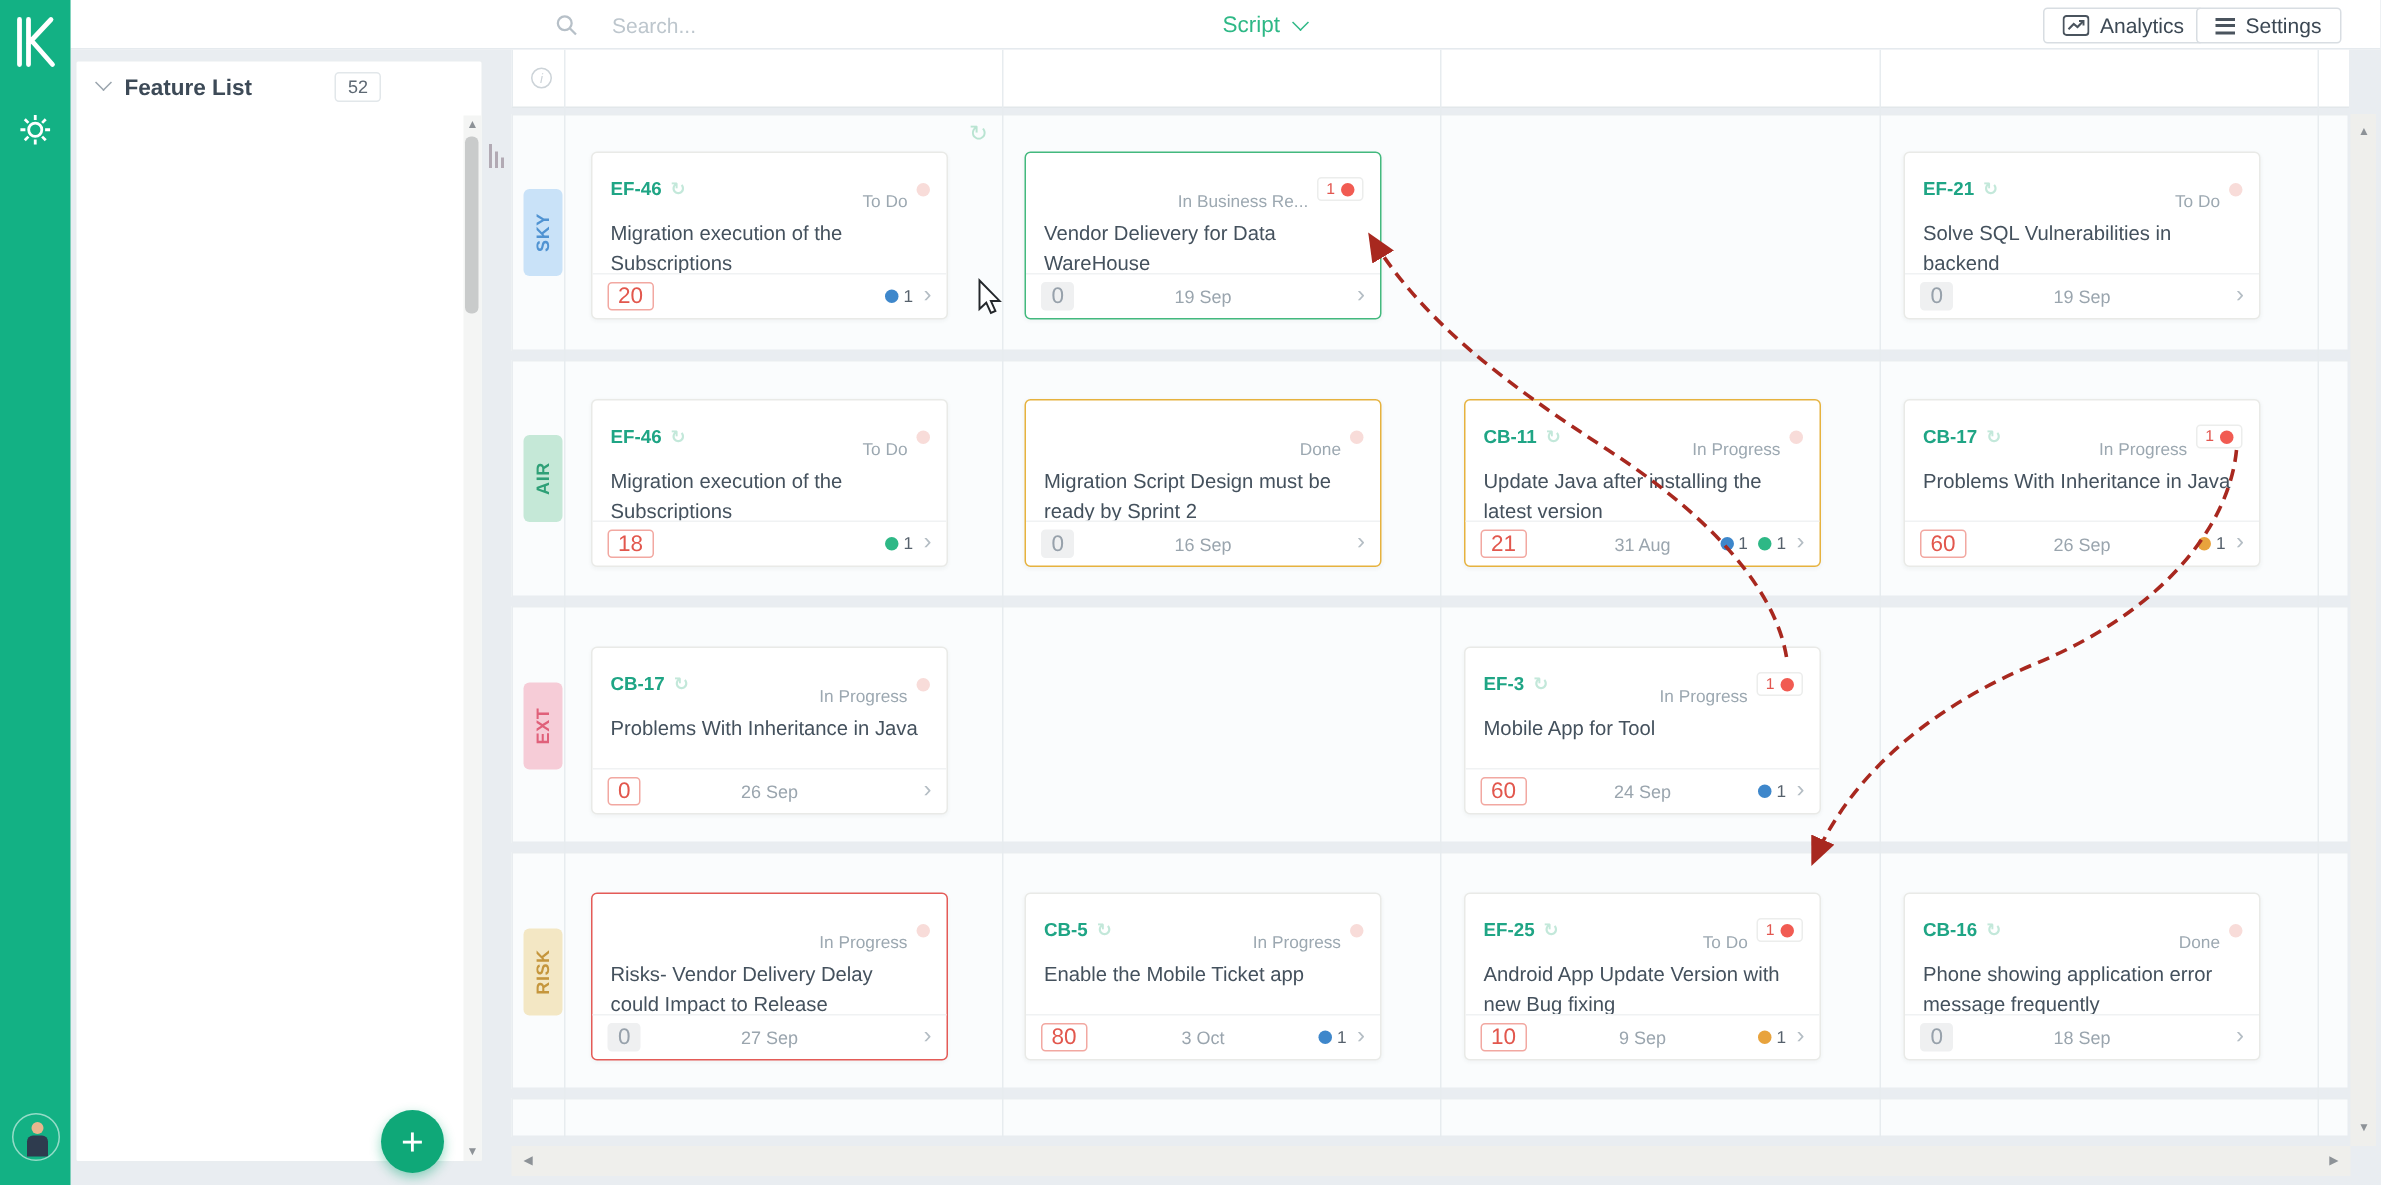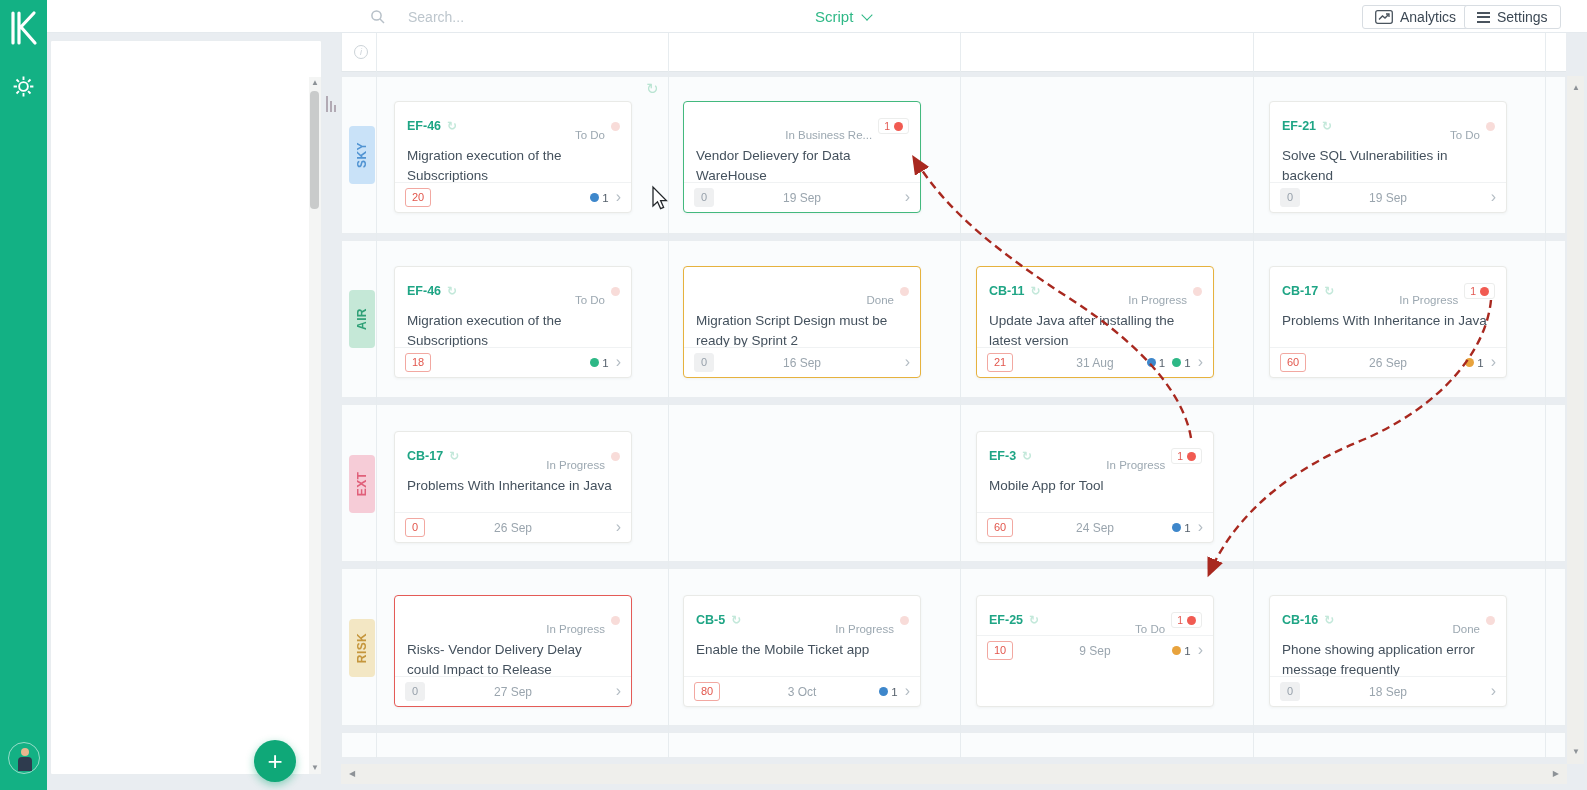--- a/index.html
+++ b/index.html
@@ -59,21 +59,21 @@
   .alert i { width:9px; height:9px; border-radius:50%; background:#f15b52; }
   .ctitle { padding:5px 14px 0 12px; font-size:13.5px; color:#44515d; line-height:1.45; flex:1 1 auto; overflow:hidden; }
   .tagsrow { display:flex; align-items:center; padding:0 12px 9px; }
   .spill { background:#434d5c; color:#fff; font-size:10px; font-weight:bold; padding:2px 9px; border-radius:9px; }
   .tags { margin-left:auto; display:flex; gap:6px; }
   .tag { font-size:11px; padding:2px 7px; border-radius:3px; }
   .tag-sky  { background:#d4e9f9; color:#5294d4; }
   .tag-air  { background:#cdeadd; color:#30a075; }
   .tag-risk { background:#f6e8c6; color:#c9963f; }
   .cfoot { position:relative; display:flex; align-items:center; gap:6px; border-top:1px solid #f0f2f3; padding:0 10px; height:30px; flex:none; }
-  .pts { font-size:11px; padding:0 6px; border-radius:3px; line-height:17px; z-index:1; }
+  .pts { font-size:15px; padding:0 6px; border-radius:3px; line-height:17px; z-index:1; }
   .pts.red  { color:#e2574d; border:1px solid #f2a8a1; background:#fff; }
   .pts.gray { color:#97a1ab; background:#eff0f1; border:1px solid #eff0f1; }
   .cdate { position:absolute; left:40px; right:40px; text-align:center; font-size:12px; color:#9aa5ae; }
   .fright { margin-left:auto; display:flex; align-items:center; gap:7px; z-index:1; }
   .ind { display:inline-flex; align-items:center; gap:3px; font-size:11.5px; color:#56616c; }
   .ind b { font-weight:normal; }
   .dt { width:9px; height:9px; border-radius:50%; }
   .dt-blue{background:#3e87cb} .dt-green{background:#2eb886} .dt-orange{background:#e8a33d}
   .chev { font-size:16px; color:#b4bdc4; line-height:1; margin-top:-2px; }
 
@@ -153,20 +153,25 @@
       <span class="bars">
           <i></i>
           <i></i>
           <i></i>
         </span>
       <span>Settings</span>
     </button>
   </div>
 
   <div class="panel">
+    <div class="panel-head">
+      <span class="chv"></span>
+      <span class="panel-title">Feature List</span>
+      <span class="count-badge">52</span>
+    </div>
     <div class="pscroll">
       <span class="sarrow" style="left:2px;top:2px">▲</span>
       <span class="thumb"></span>
       <span class="sarrow" style="left:2px;bottom:2px">▼</span>
     </div>
   </div>
 
   <div class="card pcard" style="left:58px;top:78px">
     <div class="chead">
       <span class="cid">EF-46</span>
@@ -561,20 +566,21 @@
   <div class="card" style="left:976px;top:595px">
     <div class="chead">
       <span class="cid">EF-25</span>
       <span class="sync">↻</span>
       <span class="status">To Do</span>
       <span class="alert">
           <b>1</b>
           <i></i>
         </span>
     </div>
+    <div class="ctitle">Android App Update Version with new Bug fixing</div>
     <div class="cfoot">
       <span class="pts red">10</span>
       <span class="cdate">9 Sep</span>
       <span class="fright">
         <span class="ind">
             <i class="dt dt-orange"></i>
             <b>1</b>
           </span>
         <span class="chev">›</span>
       </span>

